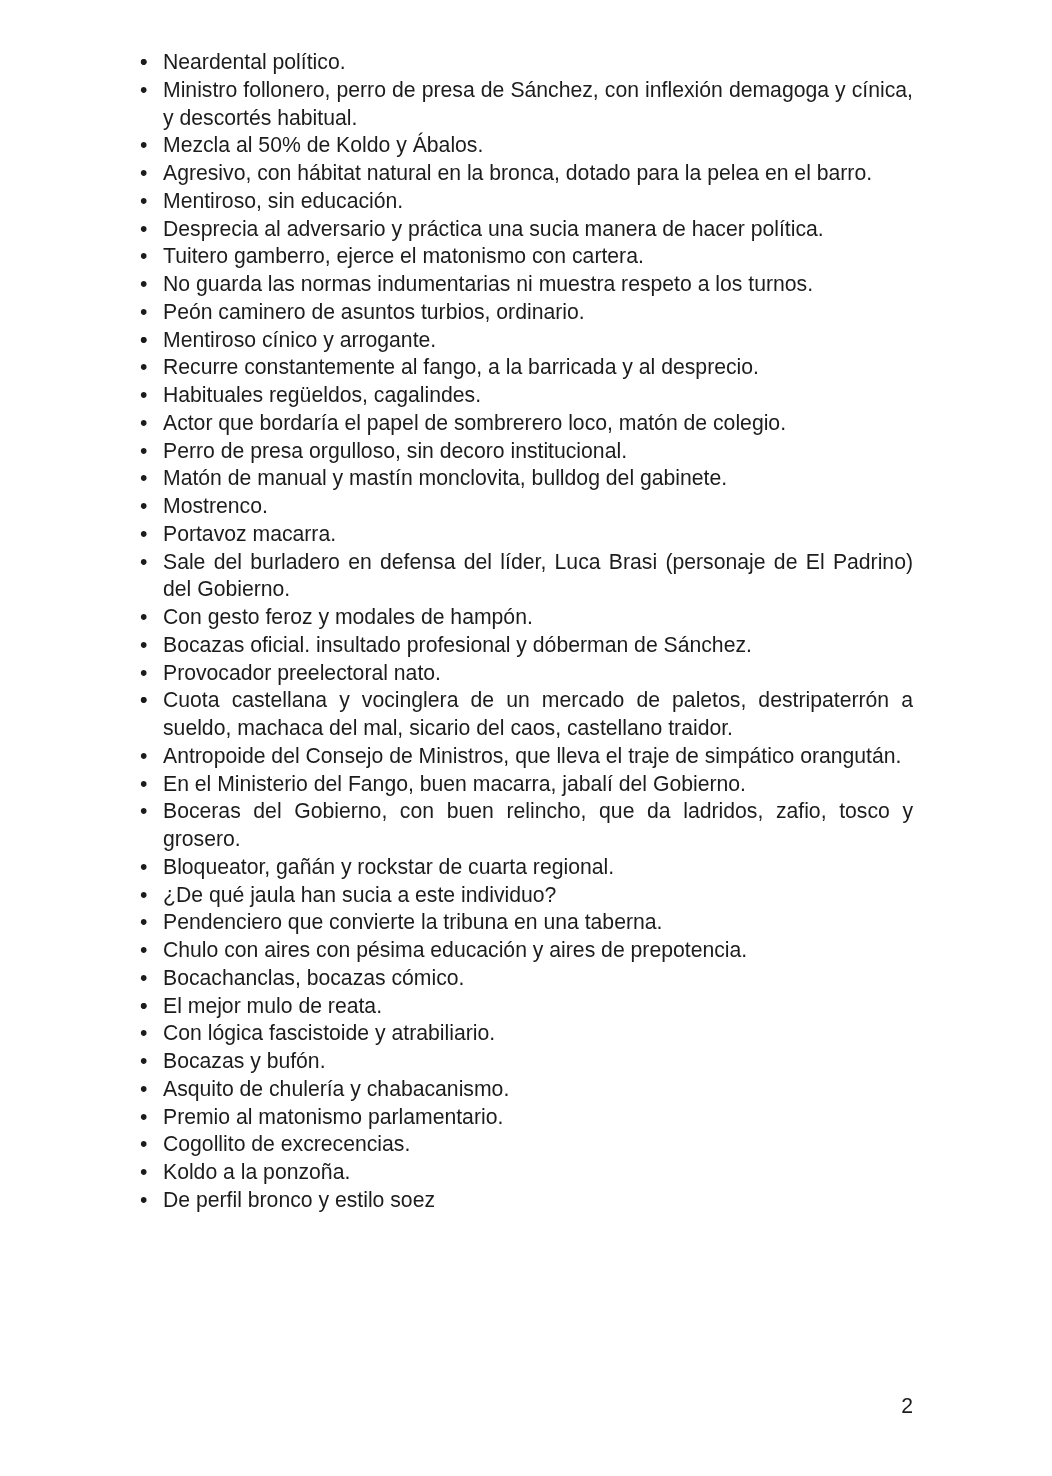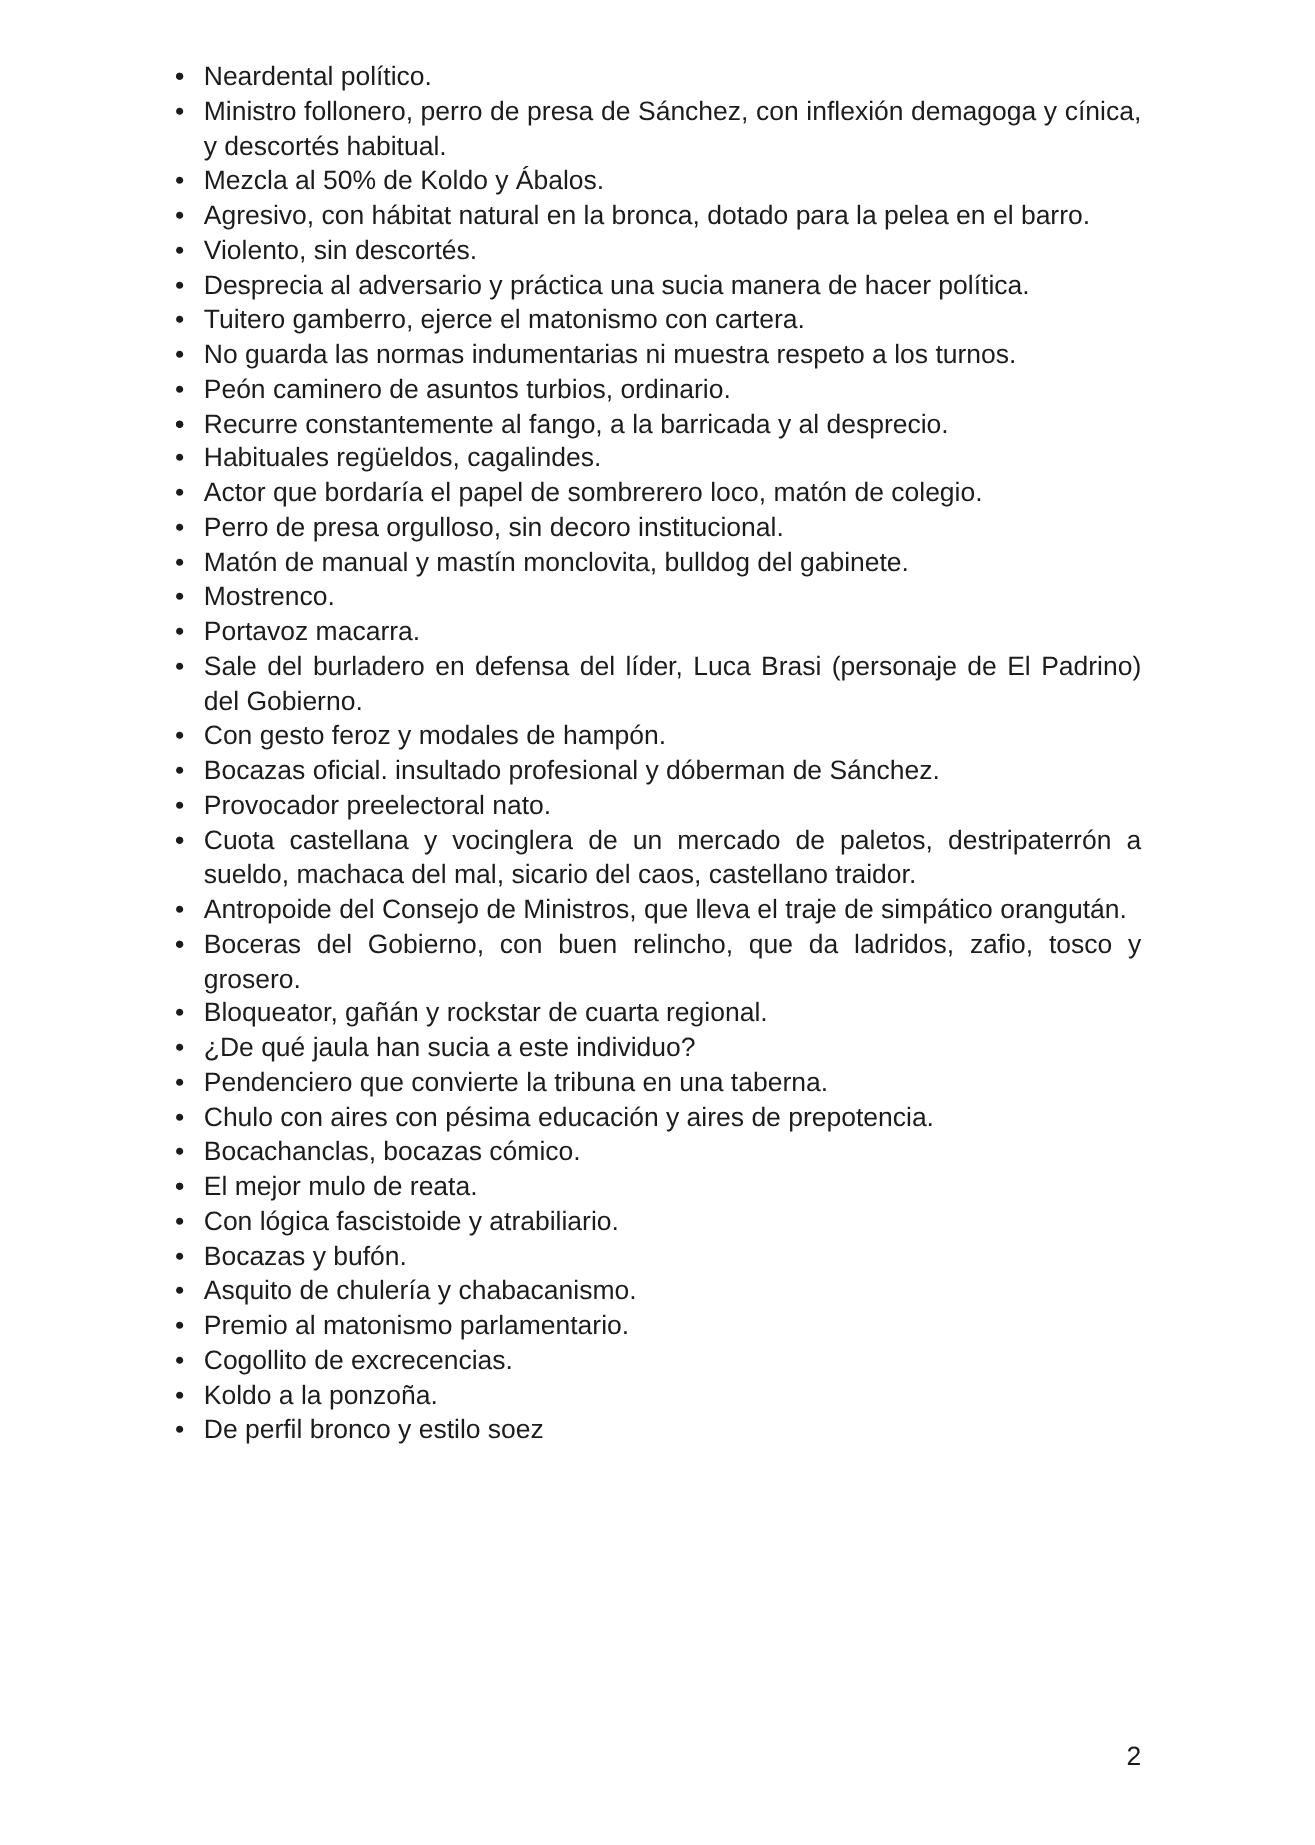--- a/index.html
+++ b/index.html
@@ -55,42 +55,42 @@
 </head>
 <body>
 
 <div class="page">
   <ul class="bullet-list" id="bullet-list">
       <li class="item"><span class="bullet">•</span></li>
       <li class="item"><span class="bullet">•</span><span class="item-text">Neardental político.</span></li>
       <li class="item"><span class="bullet">•</span><span class="item-text">Ministro follonero, perro de presa de Sánchez, con inflexión demagoga y cínica, y descortés habitual.</span></li>
       <li class="item"><span class="bullet">•</span><span class="item-text">Mezcla al 50% de Koldo y Ábalos.</span></li>
       <li class="item"><span class="bullet">•</span><span class="item-text">Agresivo, con hábitat natural en la bronca, dotado para la pelea en el barro.</span></li>
-      <li class="item"><span class="bullet">•</span><span class="item-text">Violento, sin descortés.</span></li>
+      <li class="item"><span class="bullet">•</span><span class="item-text">Mentiroso, sin educación.</span></li>
       <li class="item"><span class="bullet">•</span><span class="item-text">Desprecia al adversario y práctica una sucia manera de hacer política.</span></li>
       <li class="item"><span class="bullet">•</span><span class="item-text">Tuitero gamberro, ejerce el matonismo con cartera.</span></li>
       <li class="item"><span class="bullet">•</span><span class="item-text">No guarda las normas indumentarias ni muestra respeto a los turnos.</span></li>
       <li class="item"><span class="bullet">•</span><span class="item-text">Peón caminero de asuntos turbios, ordinario.</span></li>
       <li class="item"><span class="bullet">•</span></li>
-      <li class="item"><span class="bullet">•</span></li>
+      <li class="item"><span class="bullet">•</span><span class="item-text">Mentiroso cínico y arrogante.</span></li>
       <li class="item"><span class="bullet">•</span><span class="item-text">Recurre constantemente al fango, a la barricada y al desprecio.</span></li>
       <li class="item"><span class="bullet">•</span><span class="item-text">Habituales regüeldos, cagalindes.</span></li>
       <li class="item"><span class="bullet">•</span><span class="item-text">Actor que bordaría el papel de sombrerero loco, matón de colegio.</span></li>
       <li class="item"><span class="bullet">•</span><span class="item-text">Perro de presa orgulloso, sin decoro institucional.</span></li>
       <li class="item"><span class="bullet">•</span><span class="item-text">Matón de manual y mastín monclovita, bulldog del gabinete.</span></li>
       <li class="item"><span class="bullet">•</span><span class="item-text">Mostrenco.</span></li>
       <li class="item"><span class="bullet">•</span><span class="item-text">Portavoz macarra.</span></li>
       <li class="item"><span class="bullet">•</span><span class="item-text">Sale del burladero en defensa del líder, Luca Brasi (personaje de El Padrino) del Gobierno.</span></li>
       <li class="item"><span class="bullet">•</span><span class="item-text">Con gesto feroz y modales de hampón.</span></li>
       <li class="item"><span class="bullet">•</span><span class="item-text">Bocazas oficial. insultado profesional y dóberman de Sánchez.</span></li>
       <li class="item"><span class="bullet">•</span><span class="item-text">Provocador preelectoral nato.</span></li>
       <li class="item"><span class="bullet">•</span></li>
       <li class="item"><span class="bullet">•</span><span class="item-text">Cuota castellana y vocinglera de un mercado de paletos, destripaterrón a sueldo, machaca del mal, sicario del caos, castellano traidor.</span></li>
       <li class="item"><span class="bullet">•</span><span class="item-text">Antropoide del Consejo de Ministros, que lleva el traje de simpático orangután.</span></li>
-      <li class="item"><span class="bullet">•</span></li>
+      <li class="item"><span class="bullet">•</span><span class="item-text">En el Ministerio del Fango, buen macarra, jabalí del Gobierno.</span></li>
       <li class="item"><span class="bullet">•</span><span class="item-text">Boceras del Gobierno, con buen relincho, que da ladridos, zafio, tosco y grosero.</span></li>
       <li class="item"><span class="bullet">•</span><span class="item-text">Bloqueator, gañán y rockstar de cuarta regional.</span></li>
       <li class="item"><span class="bullet">•</span><span class="item-text">¿De qué jaula han sucia a este individuo?</span></li>
       <li class="item"><span class="bullet">•</span><span class="item-text">Pendenciero que convierte la tribuna en una taberna.</span></li>
       <li class="item"><span class="bullet">•</span><span class="item-text">Chulo con aires con pésima educación y aires de prepotencia.</span></li>
       <li class="item"><span class="bullet">•</span><span class="item-text">Bocachanclas, bocazas cómico.</span></li>
       <li class="item"><span class="bullet">•</span></li>
       <li class="item"><span class="bullet">•</span><span class="item-text">El mejor mulo de reata.</span></li>
       <li class="item"><span class="bullet">•</span><span class="item-text">Con lógica fascistoide y atrabiliario.</span></li>
       <li class="item"><span class="bullet">•</span><span class="item-text">Bocazas y bufón.</span></li>

